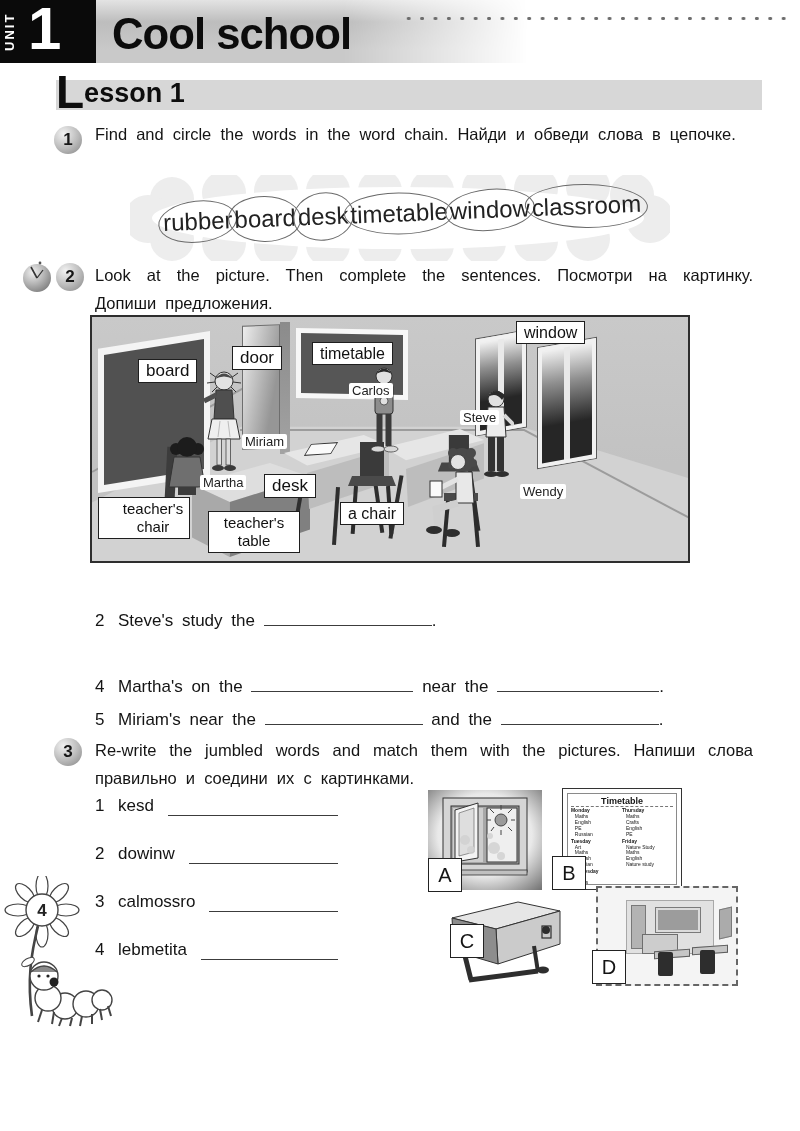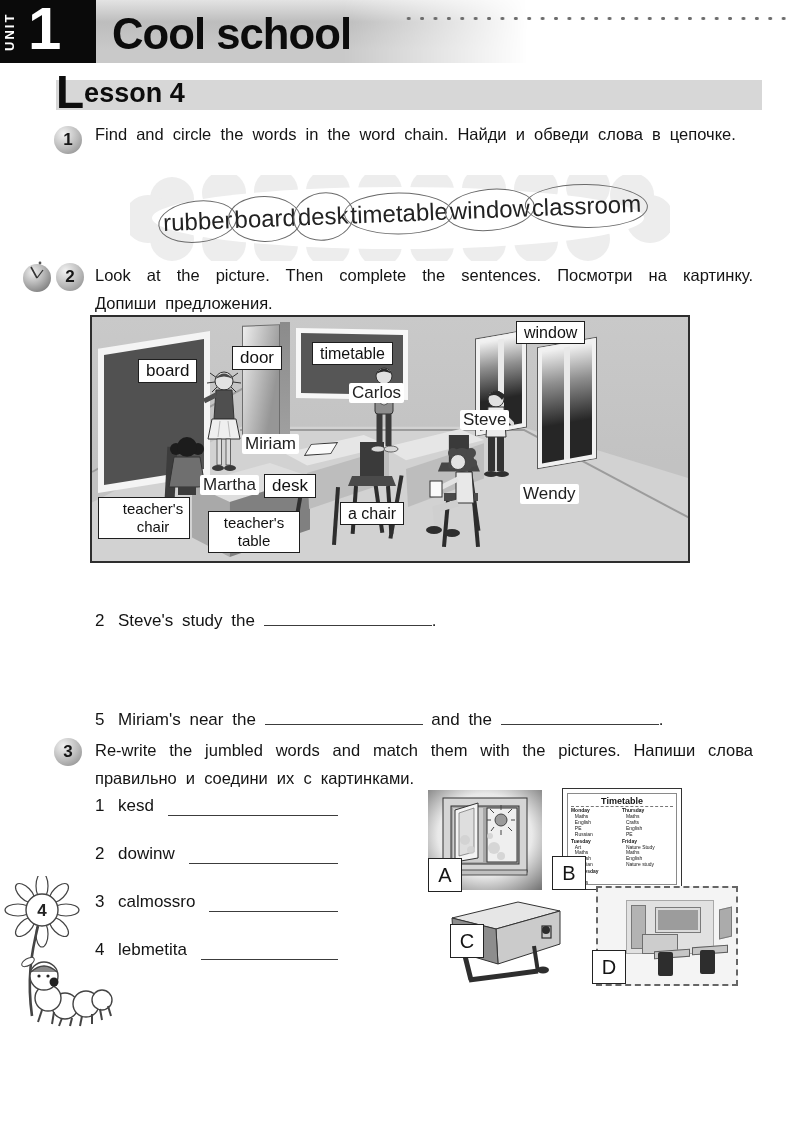--- a/index.html
+++ b/index.html
@@ -66,21 +66,21 @@
     background:linear-gradient(100deg,#ededed,#969696 75%); border:1px solid #6e6e6e; transform:skewY(-2deg); }
   .ttb-frame { position:absolute; left:204px; top:12px; width:112px; height:70px; background:#f7f7f7; transform:skewY(1deg); }
   .ttb-dark { position:absolute; left:5px; top:5px; right:5px; bottom:5px; background:#565656; }
   .win { position:absolute; background:#e9e9e9; border:4px solid #f1f1f1; box-shadow:0 0 0 1px #5a5a5a; transform:skewY(-10deg); }
   .win .pane { position:absolute; top:0; bottom:0; width:44%;
     background:linear-gradient(to bottom,#f1f1f1,#8f8f8f 30%,#262626 68%); }
   .pane.l { left:0; } .pane.r { right:0; }
   .plabel { position:absolute; background:#fff; border:1.6px solid #1e1e1e; color:#111;
     font-size:15px; line-height:1.2; padding:1px 7px; text-align:center; white-space:nowrap; }
   .plabel.two { white-space:normal; padding:2px 4px; }
-  .ntag { position:absolute; background:#fff; color:#222; font-size:17px; padding:0 3px; border-radius:2px; }
+  .ntag { position:absolute; background:#fff; color:#222; font-size:13px; padding:0 3px; border-radius:2px; }
   .face3 { position:absolute; }
   .f-top,.f-left,.f-right { position:absolute; inset:0; }
   .tt-top  { clip-path:polygon(0 26%, 66% 4%, 100% 18%, 32% 44%); background:#dedede; }
   .tt-left { clip-path:polygon(0 26%, 32% 44%, 32% 100%, 0 80%); background:#a9a9a9; }
   .tt-right{ clip-path:polygon(32% 44%, 100% 18%, 100% 72%, 32% 100%); background:#808080; }
   .desk-top { position:absolute; background:#e6e6e6; clip-path:polygon(0 20%, 76% 0, 100% 12%, 22% 34%); }
   .desk-front { position:absolute; background:#bdbdbd; clip-path:polygon(22% 34%, 100% 12%, 100% 42%, 24% 66%); }
   .leg { position:absolute; width:4px; background:#2e2e2e; }
   .book { position:absolute; width:26px; height:12px; background:#fafafa; border:1px solid #333; transform:skewX(-34deg) rotate(-4deg); }
 
@@ -126,21 +126,21 @@
 
   <div class="abs unit-box">
     <span class="unit-vert">UNIT</span>
     <span class="unit-num">1</span>
   </div>
   <div class="abs title-band"></div>
   <div class="abs page-title">Cool school</div>
   <div class="abs dots"></div>
 
   <div class="abs lesson-bar"></div>
-  <div class="abs lesson-text"><span class="initial">L</span><span class="rest">esson 4</span></div>
+  <div class="abs lesson-text"><span class="initial">L</span><span class="rest">esson 1</span></div>
 
   <div class="abs ball" style="left:54px; top:126px;">1</div>
   <p class="abs instr" style="left:95px; top:120px;"><span>Find and circle the words in the word chain.</span> <span>Найди и обведи слова в цепочке.</span></p>
 
   <svg class="abs cloud-svg" width="540" height="86">
     <g fill="#ededed">
       <circle cx="42" cy="24" r="22"></circle>
         <circle cx="94" cy="18" r="22"></circle>
         <circle cx="146" cy="16" r="22"></circle>
       <circle cx="198" cy="16" r="22"></circle>
@@ -322,20 +322,23 @@
 
     <div class="ntag" style="left:150px; top:117px;">Miriam</div>
     <div class="ntag" style="left:108px; top:158px;">Martha</div>
     <div class="ntag" style="left:257px; top:66px;">Carlos</div>
     <div class="ntag" style="left:368px; top:93px;">Steve</div>
     <div class="ntag" style="left:428px; top:167px;">Wendy</div>
   </div>
 
   <div class="abs sent" style="top:611px;">
     <span class="n">2</span><span>Steve's study the</span> <span class="blank" style="width:168px;"></span><span>.</span>
+  </div>
+  <div class="abs sent" style="top:677px;">
+    <span class="n">4</span><span>Martha's on the</span> <span class="blank" style="width:162px;"></span> <span>near the</span> <span class="blank" style="width:162px;"></span><span>.</span>
   </div>
   <div class="abs sent" style="top:710px;">
     <span class="n">5</span><span>Miriam's near the</span> <span class="blank" style="width:158px;"></span> <span>and the</span> <span class="blank" style="width:158px;"></span><span>.</span>
   </div>
 
   <div class="abs ball" style="left:54px; top:738px;">3</div>
   <p class="abs instr" style="left:95px; top:736px;"><span>Re-write the jumbled words and match them with the pictures.</span> <span>Напиши слова правильно и соедини их с картинками.</span></p>
 
   <div class="jitem" style="top:796px;">
     <span class="n">1</span>

